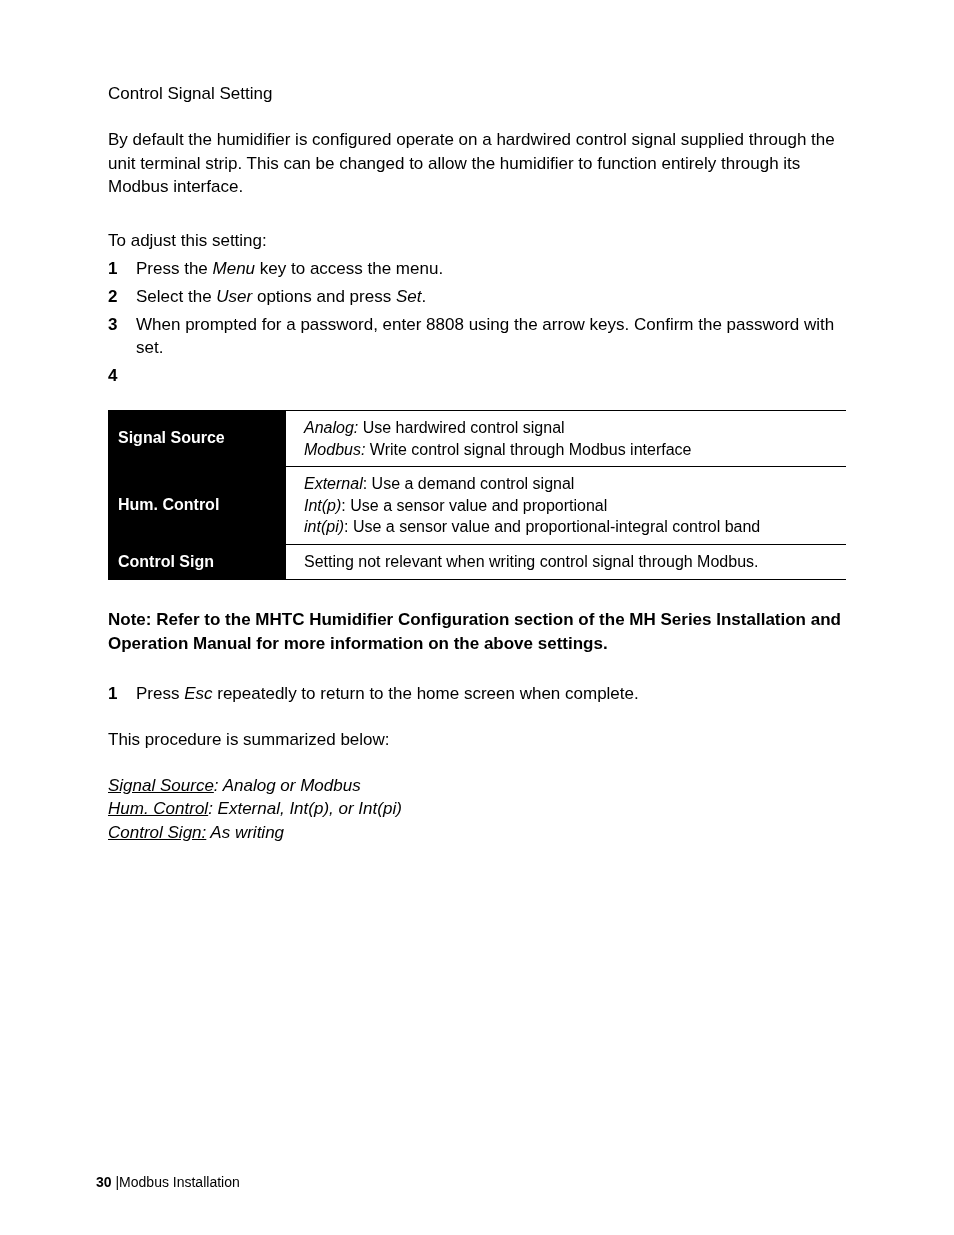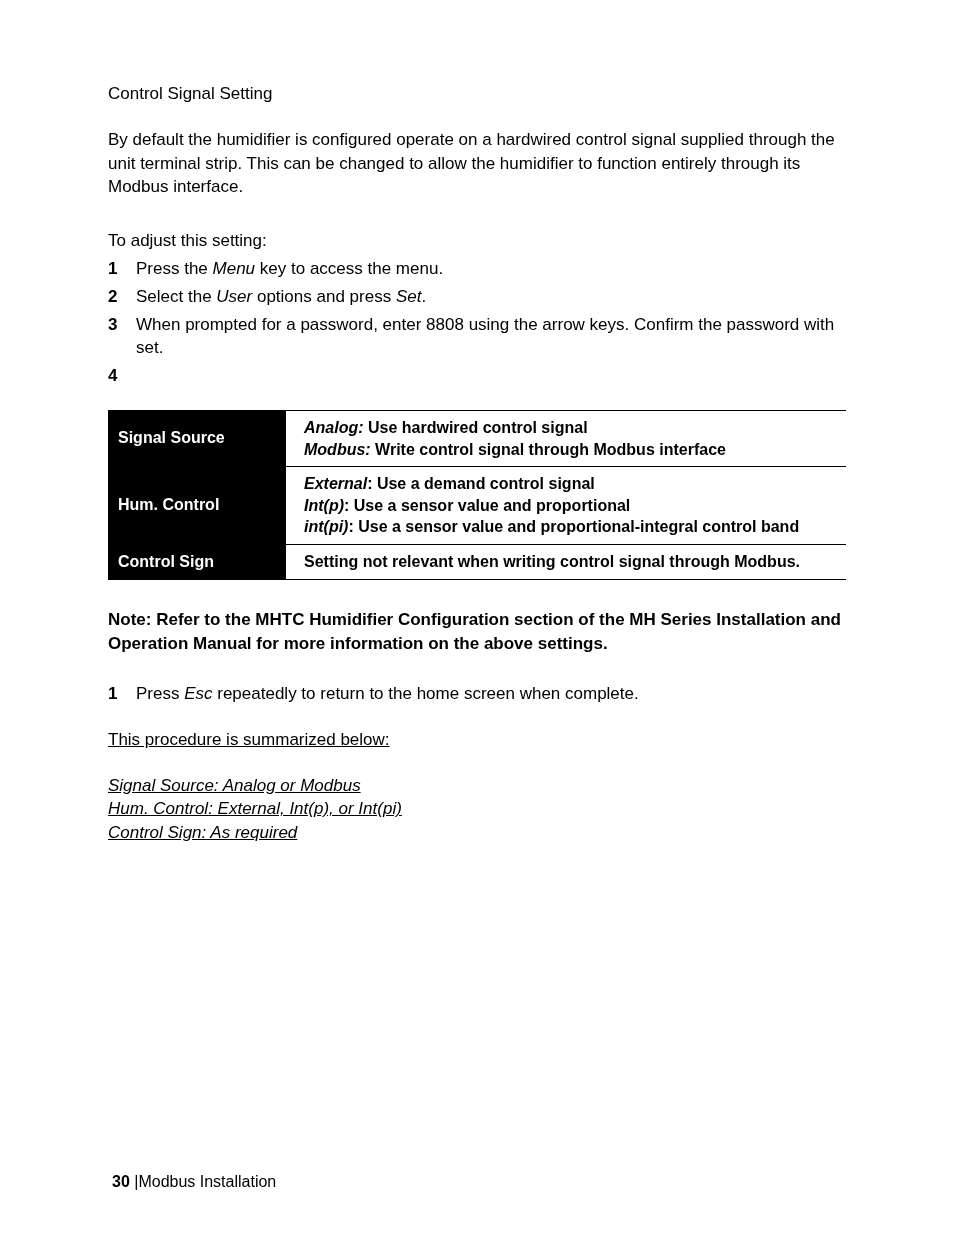--- a/index.html
+++ b/index.html
@@ -49,35 +49,35 @@
     font-size: 16px;
   }
   table.settings tr:last-child td { border-bottom: 1px solid #000; }
   table.settings td.label {
     background: #000;
     color: #fff;
     font-weight: bold;
     width: 178px;
   }
   table.settings td.desc { padding-left: 18px; }
-  .desc-line { line-height: 1.35; font-weight: bold; }
+  .desc-line { line-height: 1.35; }
   .ital { font-style: italic; }
   .note {
     font-weight: bold;
     margin-bottom: 26px;
   }
   .note .configref { }
-  .summary-block { margin-bottom: 22px; text-decoration: underline; }
+  .summary-block { margin-bottom: 22px; }
   .summary-line { }
   .u { text-decoration: underline; }
   .footer {
     position: absolute;
-    left: 112px;
+    left: 96px;
     bottom: 42px;
-    font-size: 16px;
+    font-size: 14px;
   }
   .footer .pagenum { font-weight: bold; }
 </style>
 </head>
 <body>
 
 <div class="heading">Control Signal Setting</div>
 
 <div class="para">By default the humidifier is configured operate on a hardwired control signal supplied through the unit terminal strip.  This can be changed to allow the humidifier to function entirely through its Modbus interface.</div>
 
@@ -149,19 +149,19 @@
 </div>
 
 <div class="summary-block">
   <div class="summary-line ital">
     <span class="u">Signal Source</span><span>: Analog or Modbus</span>
   </div>
   <div class="summary-line ital">
     <span class="u">Hum. Control</span><span>: External, Int(p), or Int(pi)</span>
   </div>
   <div class="summary-line ital">
-    <span class="u">Control Sign:</span><span> As required</span>
+    <span class="u">Control Sign:</span><span> As writing</span>
   </div>
 </div>
 
 <div class="footer">
   <span class="pagenum">30</span><span>  |</span><span>Modbus Installation</span>
 </div>
 
 </body></html>

